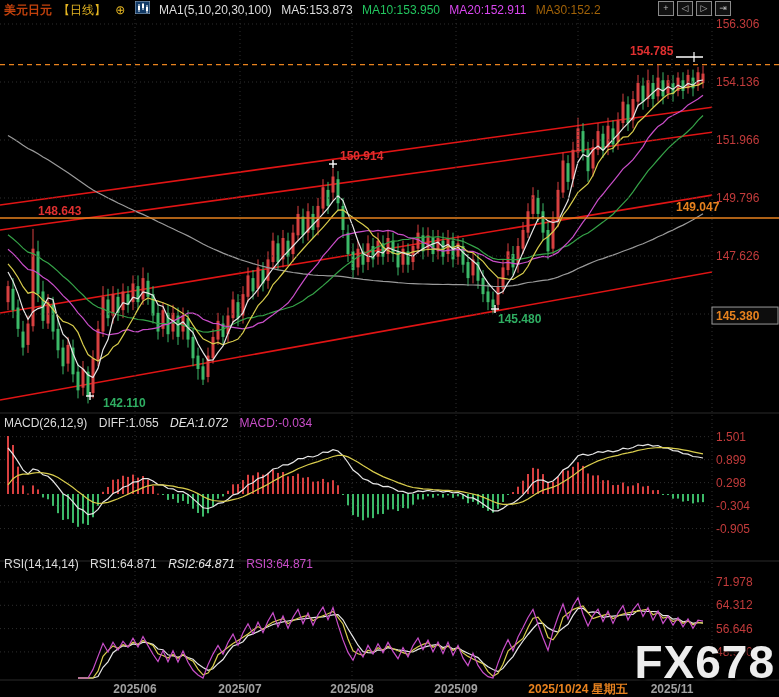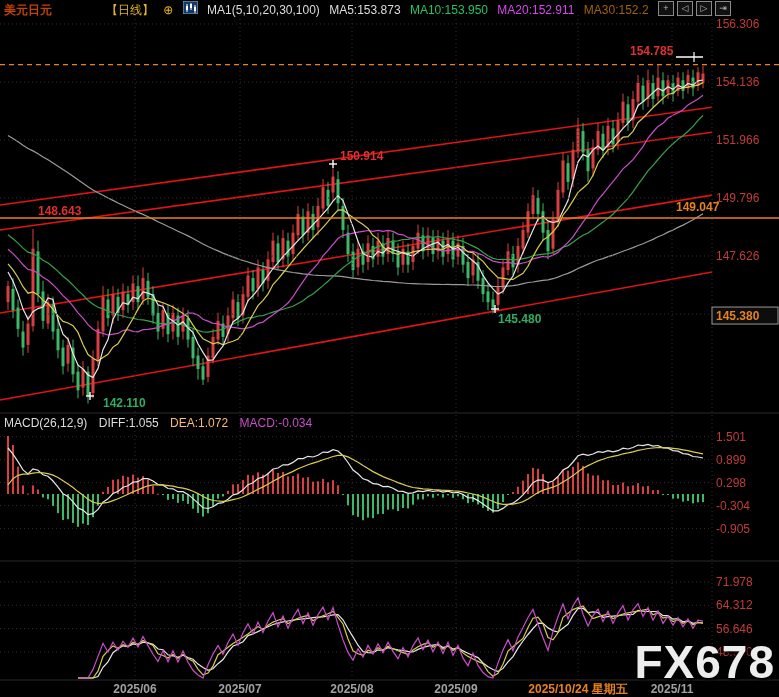--- a/index.html
+++ b/index.html
@@ -2,29 +2,29 @@
 <html><head>
 <meta charset="utf-8">
 <style>
   html,body{margin:0;padding:0;background:#000;}
   #app{position:relative;width:779px;height:697px;background:#000;overflow:hidden;
        font-family:"Liberation Sans",sans-serif;}
   #chart{position:absolute;left:0;top:0;}
   .hdr{position:absolute;left:4px;top:1px;font-size:12px;white-space:nowrap;z-index:5;}
   .hdr span{margin-right:6px;}
   .sym{color:#c2410c;font-weight:bold;}
-  .per{color:#e5b622;margin-left:48px;}
+  .per{color:#e5b622;}
   .plus{color:#e5b622;}
   .matitle,.ma5{color:#dcdcdc;}
   .ma10{color:#22c55e;}
   .ma20{color:#d946ef;}
   .ma30{color:#a16207;}
   .ind-hdr{position:absolute;left:4px;font-size:12px;white-space:nowrap;z-index:5;color:#dcdcdc;}
   .ind-hdr span{margin-right:8px;margin-top:44px;}
-  .lab-w{color:#dcdcdc;} .lab-y{color:#fdba74;} .lab-m{color:#c94ec9;}
+  .lab-w{color:#dcdcdc;} .lab-y{color:#e5e5e5;font-style:italic;} .lab-m{color:#c94ec9;}
   #toolbar{position:absolute;right:48px;top:1px;z-index:6;display:flex;gap:3px;}
   .tbtn{width:14px;height:13px;border:1px solid #8a8a8a;background:#111;color:#bbb;
         font-size:9px;line-height:12px;text-align:center;cursor:pointer;}
   #watermark{position:absolute;right:4px;bottom:8px;font-size:46px;font-weight:bold;
         color:#ededed;letter-spacing:1px;z-index:7;
         text-shadow:2px 2px 3px #000,-1px -1px 2px #000;text-align:center;}
   .mini-chart-icon{position:absolute;left:0;top:1px;width:15px;height:13px;display:inline-block;}
 </style>
 </head>
 <body>
@@ -566,15 +566,21 @@
     <div class="tbtn">⇥</div>
   </div>
 
   <div class="ind-hdr" style="top:416px">
     <span class="lab-w">MACD(26,12,9)</span>
     <span class="lab-w">DIFF:1.055</span>
     <span class="lab-y">DEA:1.072</span>
     <span class="lab-m">MACD:-0.034</span>
   </div>
 
+  <div class="ind-hdr" style="top:557px">
+    <span class="lab-w">RSI(14,14,14)</span>
+    <span class="lab-w">RSI1:64.871</span>
+    <span class="lab-y">RSI2:64.871</span>
+    <span class="lab-m">RSI3:64.871</span>
+  </div>
 
   <div id="watermark">FX678</div>
 </div>
 
 </body></html>

